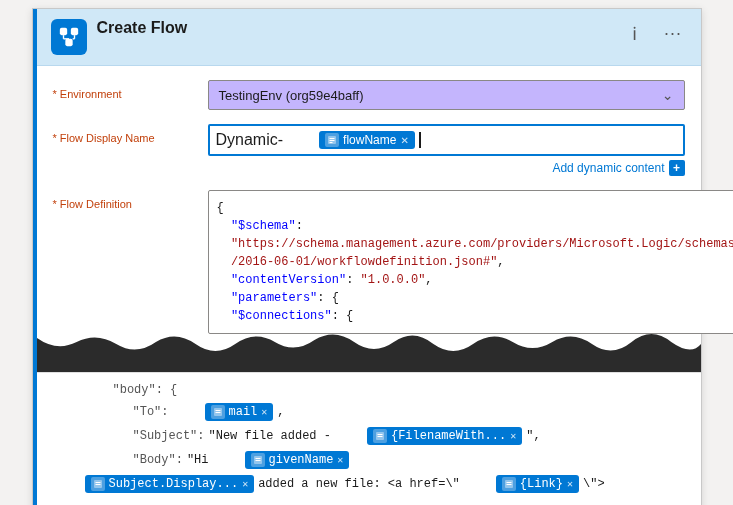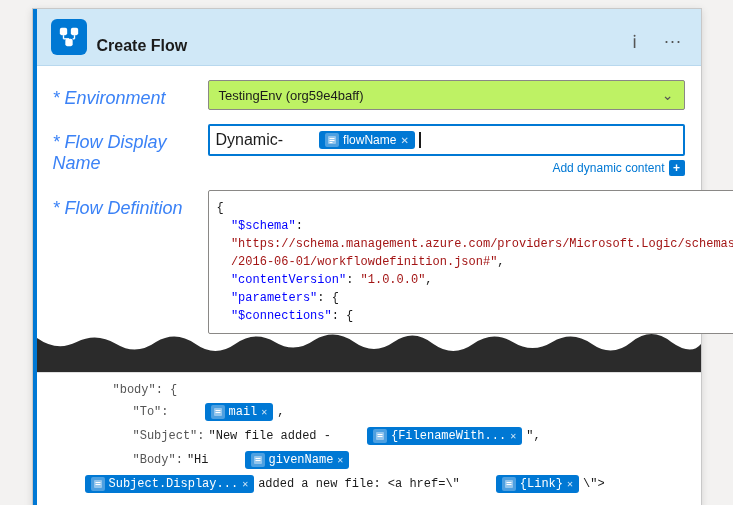--- a/index.html
+++ b/index.html
@@ -10,21 +10,21 @@
       width: 733px;
       height: 505px;
       overflow: hidden;
       position: relative;
     }
 
     
     .panel-header {
       background: #d0e8f7;
       display: flex;
-      align-items: flex-end;
+      align-items: flex-start;
       padding: 10px 14px;
       gap: 10px;
       border-bottom: 1px solid #b8d8ee;
     }
 
     .header-icon {
       width: 36px;
       height: 36px;
       background: #0078d4;
       border-radius: 6px;
@@ -75,39 +75,38 @@
     .form-row {
       display: flex;
       align-items: flex-start;
       margin-bottom: 14px;
     }
 
     .form-label {
       width: 155px;
       flex-shrink: 0;
       padding-top: 8px;
-      font-size: 18px;
-      color: #3b82f6;
-      font-style: italic;
+      font-size: 11px;
+      color: #c2410c;
     }
 
     .form-control-wrap {
       flex: 1;
     }
 
     
     .env-dropdown {
       width: 100%;
       border: 1px solid #8a8886;
       border-radius: 2px;
       padding: 6px 10px;
       display: flex;
       align-items: center;
       justify-content: space-between;
-      background: #bef264;
+      background: #c4b5fd;
       cursor: pointer;
       font-size: 13px;
       color: #1b1b1b;
     }
 
     .env-dropdown .chevron {
       color: #555;
       font-size: 14px;
     }
 

